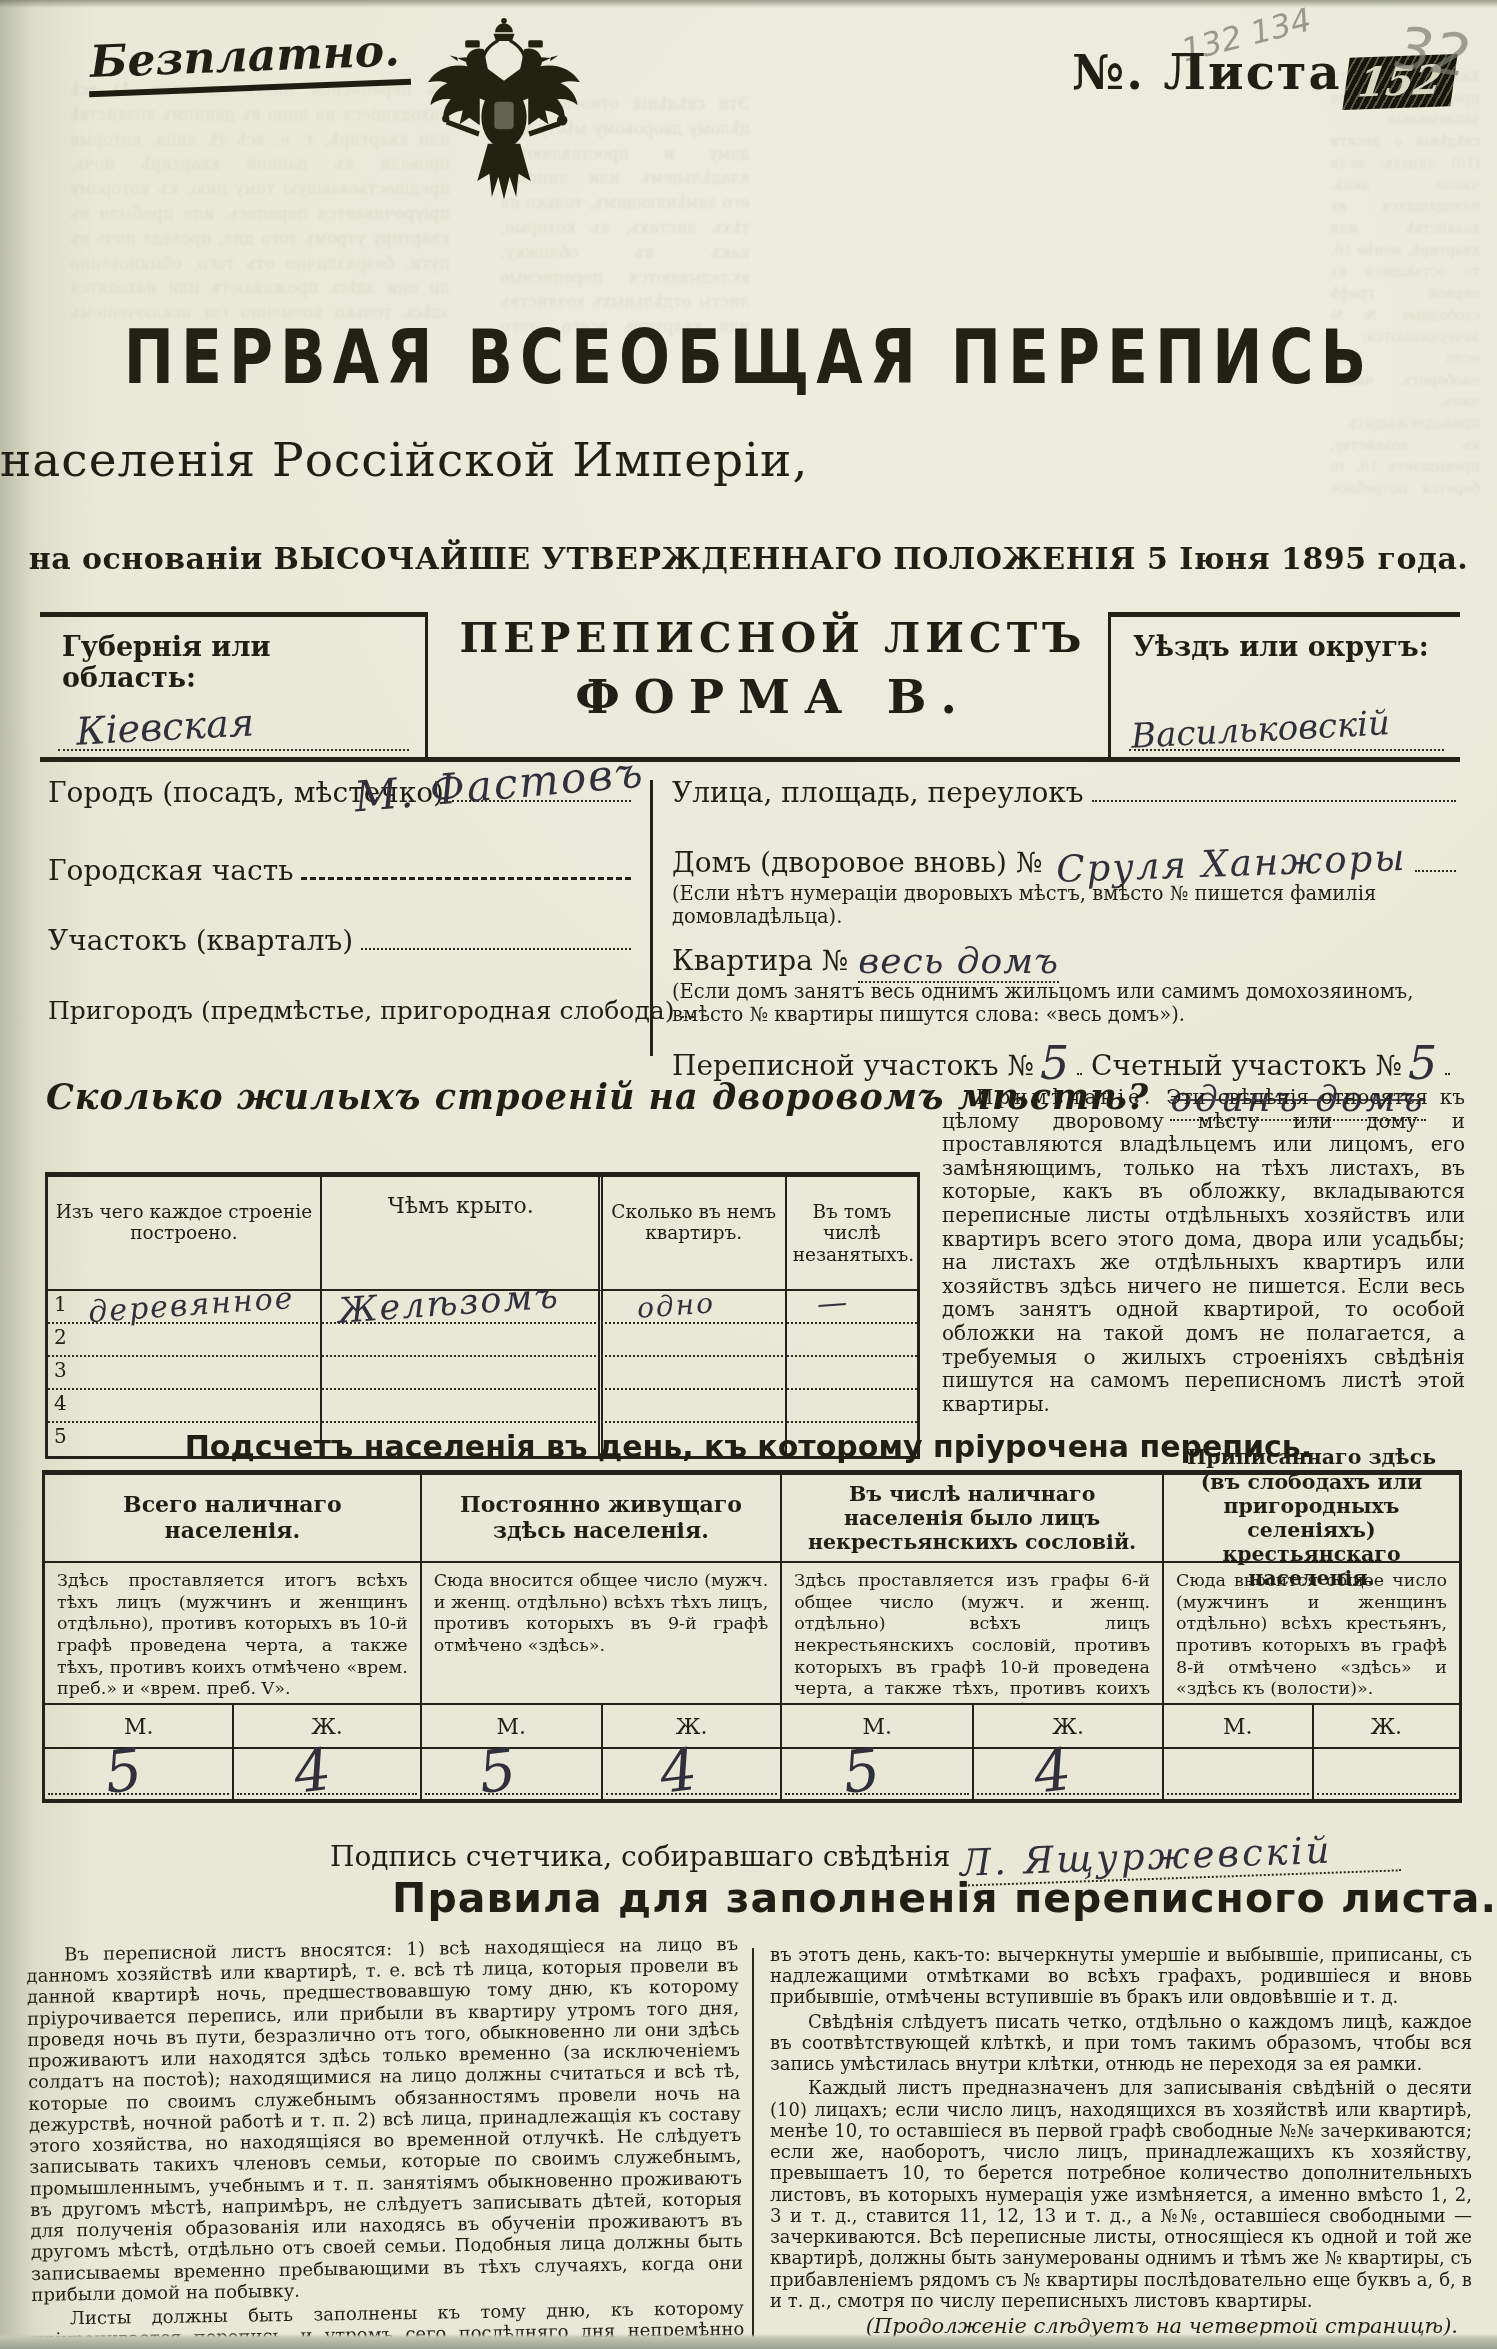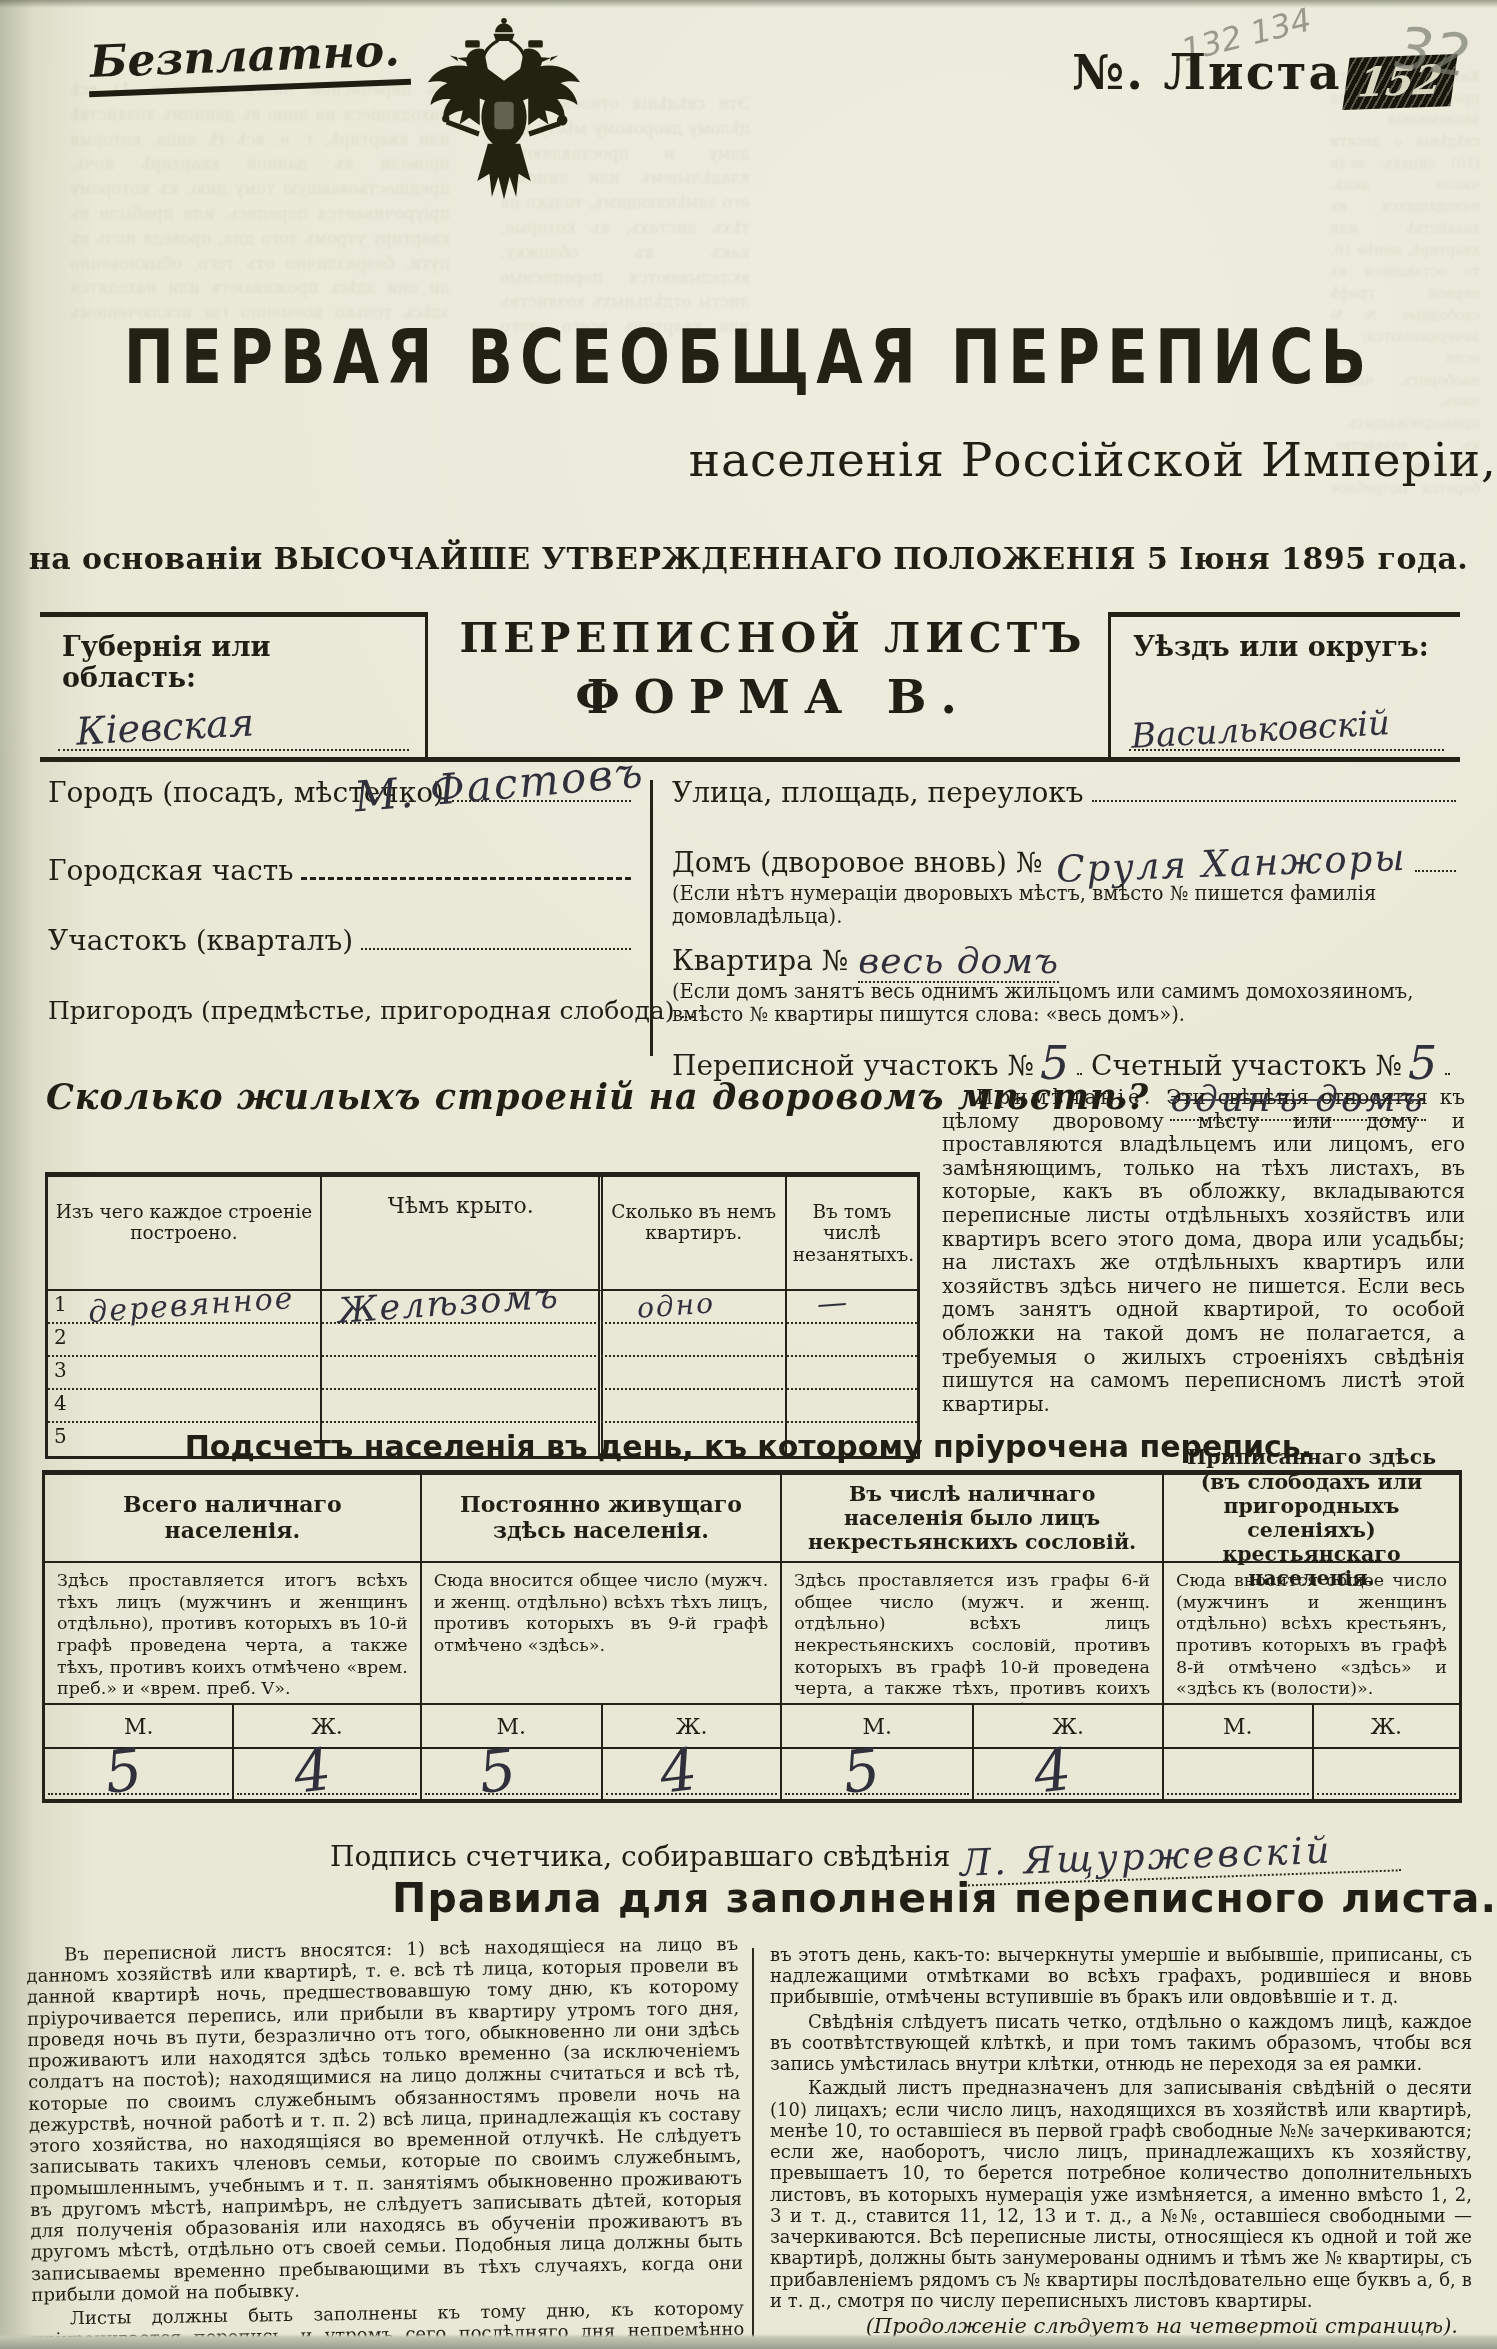--- a/index.html
+++ b/index.html
@@ -28,21 +28,21 @@
   .sheet-line{position:absolute;left:1072px;top:44px;white-space:nowrap;}
   .sheet-label{font-size:48px;font-weight:bold;letter-spacing:2px;}
   .stamp{display:inline-block;vertical-align:-6px;margin-left:4px;min-width:108px;height:52px;
          background:repeating-linear-gradient(112deg,#15150c 0 5px,#5a584a 5px 7px);
          color:#d9d7c0;text-align:center;line-height:50px;font-size:40px;font-style:italic;font-weight:bold;
          transform:rotate(-2deg) skewX(-10deg);}
 
   .h-title{position:absolute;left:0;top:314px;width:100%;text-align:center;margin:0;
            font-family:"DejaVu Sans","Liberation Sans",sans-serif;font-weight:bold;font-size:60px;
            letter-spacing:7px;transform:scaleY(1.24);transform-origin:50% 0;color:#222114;}
-  .h-sub{position:absolute;left:0;top:432px;width:100%;text-align:right;margin:0;
+  .h-sub{position:absolute;left:0;top:432px;width:100%;text-align:left;margin:0;
          font-size:47px;font-weight:normal;letter-spacing:1px;}
   .h-law{position:absolute;left:0;top:541px;width:100%;text-align:center;font-weight:bold;font-size:30px;letter-spacing:.5px;}
 
   
   .form-head{position:absolute;left:40px;top:612px;width:1420px;height:150px;display:grid;
              grid-template-columns:388px 1fr 352px;box-sizing:border-box;border-bottom:5px solid #232216;}
   .fh-cell{position:relative;box-sizing:border-box;padding:14px 12px 6px 22px;}
   .fh-left{border-top:5px solid #232216;border-right:3px solid #232216;}
   .fh-right{border-top:5px solid #232216;border-left:3px solid #232216;}
   .fh-label{font-size:27px;font-weight:bold;}

